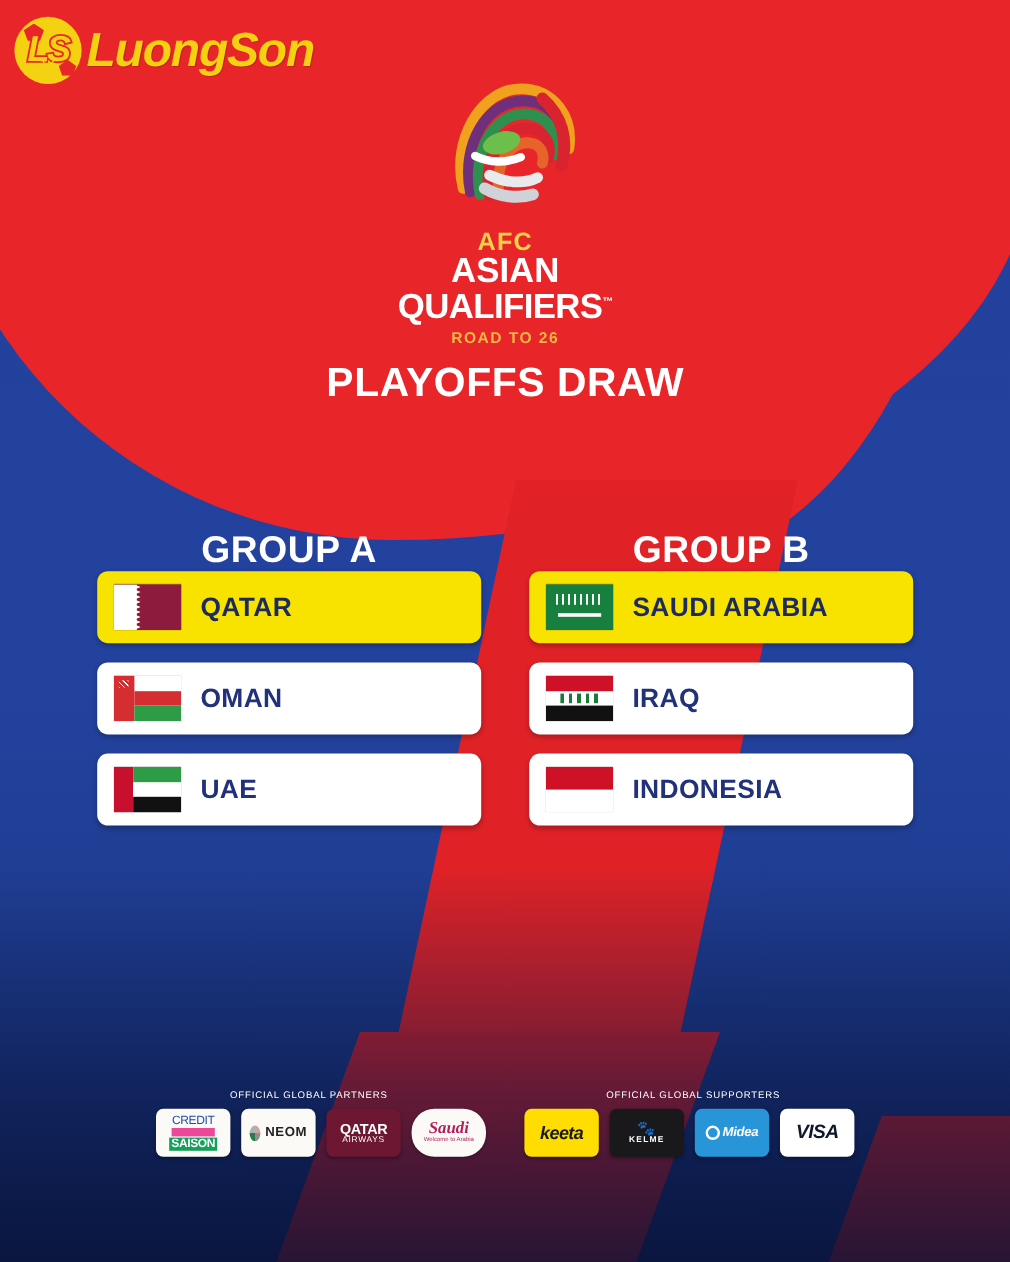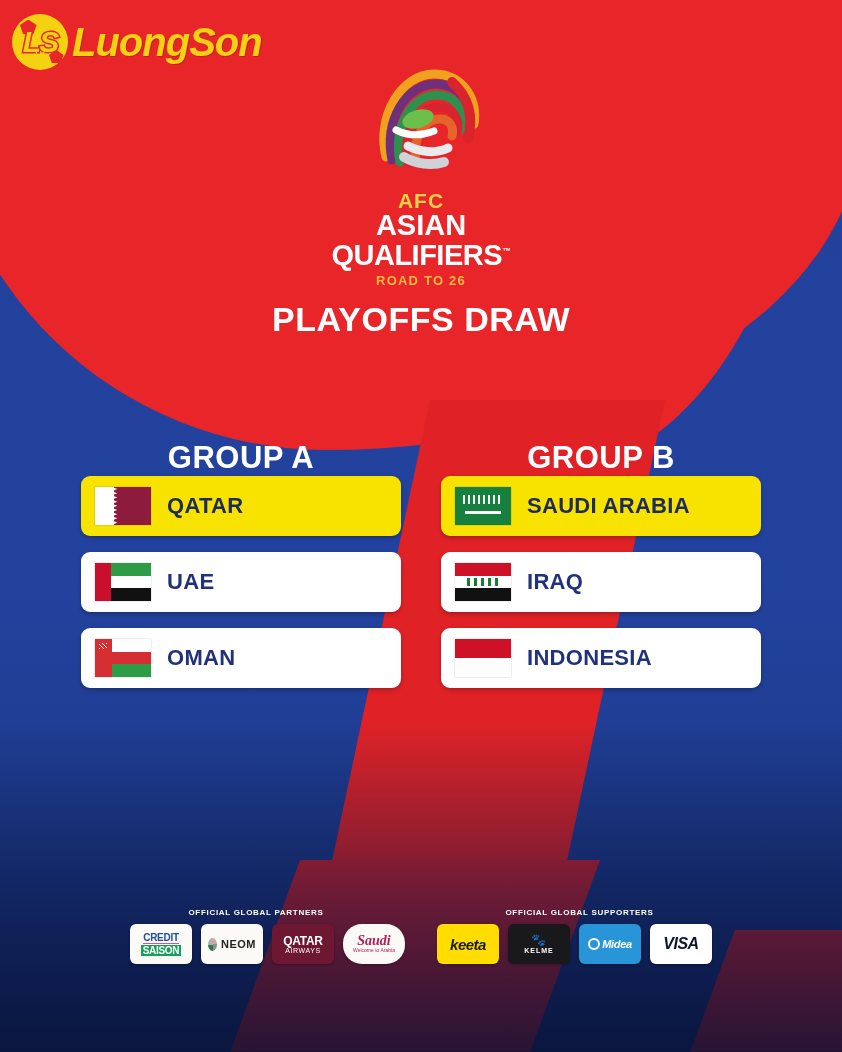--- a/index.html
+++ b/index.html
@@ -107,30 +107,30 @@
   .fl-iraq .k{ position:absolute; left:0; top:66.6%; width:100%; height:33.4%; background:#111; }
   .fl-iraq .t{ position:absolute; left:22%; top:40%; width:56%; height:20%;
      background:repeating-linear-gradient(90deg,#1a7a36 0 3px,transparent 3px 7px); }
 
   .fl-indonesia{ background:#fff; }
   .fl-indonesia .r{ position:absolute; left:0; top:0; width:100%; height:50%; background:#ce1126; }
 
   
   .sponsors{ position:absolute; left:0; right:0; top:908px; z-index:25; }
   .sp-labels{ display:flex; justify-content:center; gap:182px; margin-bottom:7px; }
-  .sp-label{ color:#ffffff; font-size:8px; font-weight:bold; letter-spacing:0.7px;text-align:center; }
+  .sp-label{ color:#ffffff; font-size:8px; font-weight:normal; letter-spacing:0.7px;text-align:center; }
   .sp-rows{ display:flex; justify-content:center; align-items:center; gap:9px; }
   .sp-gap{ width:14px; }
   .sp-card{ height:40px; border-radius:6px; display:flex; align-items:center;
             justify-content:center; background:#fbfaf7; padding:0 7px;
             box-shadow:0 1px 3px rgba(0,0,0,0.3); }
 
   .sp-creditsaison{ width:62px; flex-direction:column; gap:1px; }
-  .cs-top{ font-size:10px; font-weight:bold; color:#1d4fa3; letter-spacing:-0.3px; line-height:1;
-           border-bottom:1px solid #ec4899; }
+  .cs-top{ font-size:10px; font-weight:normal; color:#1d4fa3; letter-spacing:-0.3px; line-height:1;
+           border-bottom:7px solid #ec4899; }
   .cs-bot{ font-size:10px; font-weight:bold; color:#fff; background:#14a05a; line-height:1.1;
            letter-spacing:-0.3px; padding:0 2px; }
 
   .sp-neom{ width:62px; gap:4px; }
   .neom-mark{ width:13px; height:13px; background:
      conic-gradient(#c9a8a0 0 25%,#8f8f8f 0 50%,#2c7a4b 0 75%,#b0b0b0 0 100%);
      border-radius:50%; }
   .neom-txt{ font-size:11px; font-weight:bold; color:#222; letter-spacing:0.5px; }
 
   .sp-qatar{ width:62px; background:#6d1733; flex-direction:column; }
@@ -208,38 +208,38 @@
 
       <div class="team-row seed">
         <div class="flag fl-qatar">
           <div class="band"></div>
             <div class="zig"></div>
         </div>
         <div class="team-name">QATAR</div>
       </div>
 
       <div class="team-row">
+        <div class="flag fl-oman">
+          <div class="r"></div>
+            <div class="mr"></div>
+            <div class="g"></div>
+            <div class="em"></div>
+        </div>
+        <div class="team-name">OMAN</div>
+      </div>
+
+      <div class="team-row">
         <div class="flag fl-uae">
           <div class="r"></div>
             <div class="g"></div>
             <div class="w"></div>
             <div class="k"></div>
         </div>
         <div class="team-name">UAE</div>
       </div>
-
-      <div class="team-row">
-        <div class="flag fl-oman">
-          <div class="r"></div>
-            <div class="mr"></div>
-            <div class="g"></div>
-            <div class="em"></div>
-        </div>
-        <div class="team-name">OMAN</div>
-      </div>
     </div>
 
     <div class="group-col">
       <div class="group-title">GROUP B</div>
 
       <div class="team-row seed">
         <div class="flag fl-saudi">
           <div class="scr"></div>
             <div class="sword"></div>
         </div>

